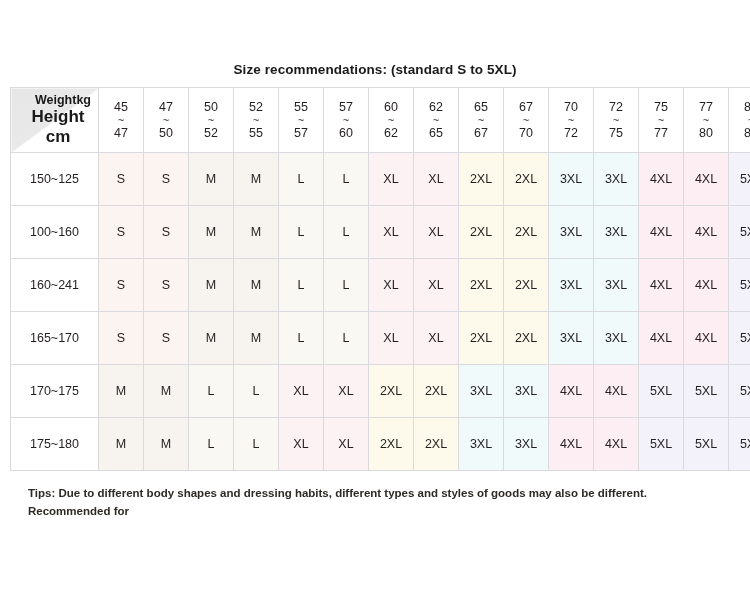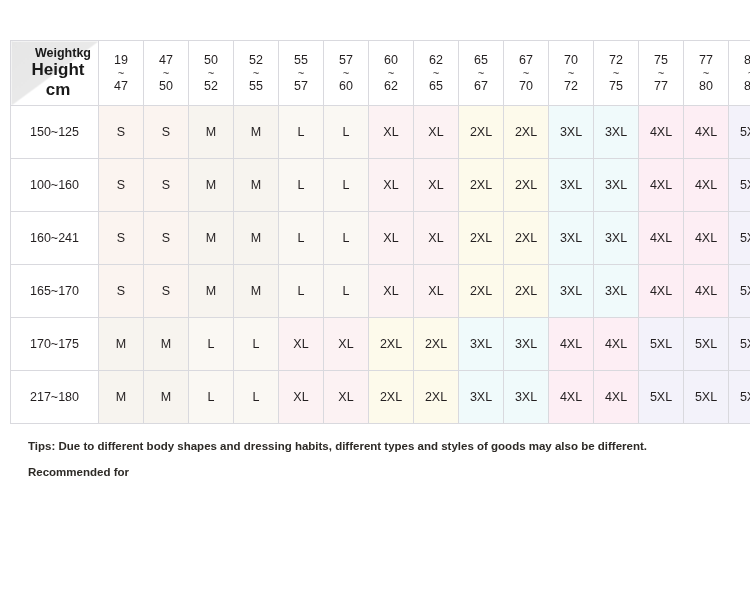--- a/index.html
+++ b/index.html
@@ -97,29 +97,30 @@
   }
 
   .tips {
     padding: 14px 18px 0 18px;
     font-size: 11.5px;
     line-height: 1.55;
     color: #2d2a26;
     font-weight: bold;
   }
   .tips .line2 {
-    margin-top: 8px;
+    margin-top: 0;
   }
   .tips .line2 span { display: block; }
 </style>
 </head>
 <body>
 
 <div class="sheet">
 
+  <div class="title">Size recommendations: (standard S to 5XL)</div>
 
   <table class="size-table">
     <colgroup>
       <col class="c-head">
       <col class="c-data">
         <col class="c-data">
         <col class="c-data">
         <col class="c-data">
         <col class="c-data">
       <col class="c-data">
@@ -133,21 +134,21 @@
         <col class="c-data">
         <col class="c-data">
     </colgroup>
     <thead>
       <tr>
         <th class="corner">
           <span class="weight-label">Weightkg</span>
           <span class="height-label">Height cm</span>
         </th>
         <th class="wrange">
-          <span class="lo">19</span>
+          <span class="lo">45</span>
           <span class="tilde">~</span>
           <span class="hi">47</span>
         </th>
         <th class="wrange">
           <span class="lo">47</span>
           <span class="tilde">~</span>
           <span class="hi">50</span>
         </th>
         <th class="wrange">
           <span class="lo">50</span>
@@ -302,21 +303,21 @@
         <td style="background: rgb(253, 250, 235);">2XL</td>
         <td style="background: rgb(240, 250, 251);">3XL</td>
         <td style="background: rgb(240, 250, 251);">3XL</td>
         <td style="background: rgb(253, 238, 244);">4XL</td>
         <td style="background: rgb(253, 238, 244);">4XL</td>
         <td style="background: rgb(243, 242, 250);">5XL</td>
         <td style="background: rgb(243, 242, 250);">5XL</td>
         <td style="background: rgb(243, 242, 250);">5XL</td>
       </tr>
       <tr class="data-row">
-        <td class="rowhead">217~180</td>
+        <td class="rowhead">175~180</td>
         <td style="background: rgb(247, 244, 239);">M</td>
         <td style="background: rgb(247, 244, 239);">M</td>
         <td style="background: rgb(250, 248, 243);">L</td>
         <td style="background: rgb(250, 248, 243);">L</td>
         <td style="background: rgb(252, 242, 243);">XL</td>
         <td style="background: rgb(252, 242, 243);">XL</td>
         <td style="background: rgb(253, 250, 235);">2XL</td>
         <td style="background: rgb(253, 250, 235);">2XL</td>
         <td style="background: rgb(240, 250, 251);">3XL</td>
         <td style="background: rgb(240, 250, 251);">3XL</td>

